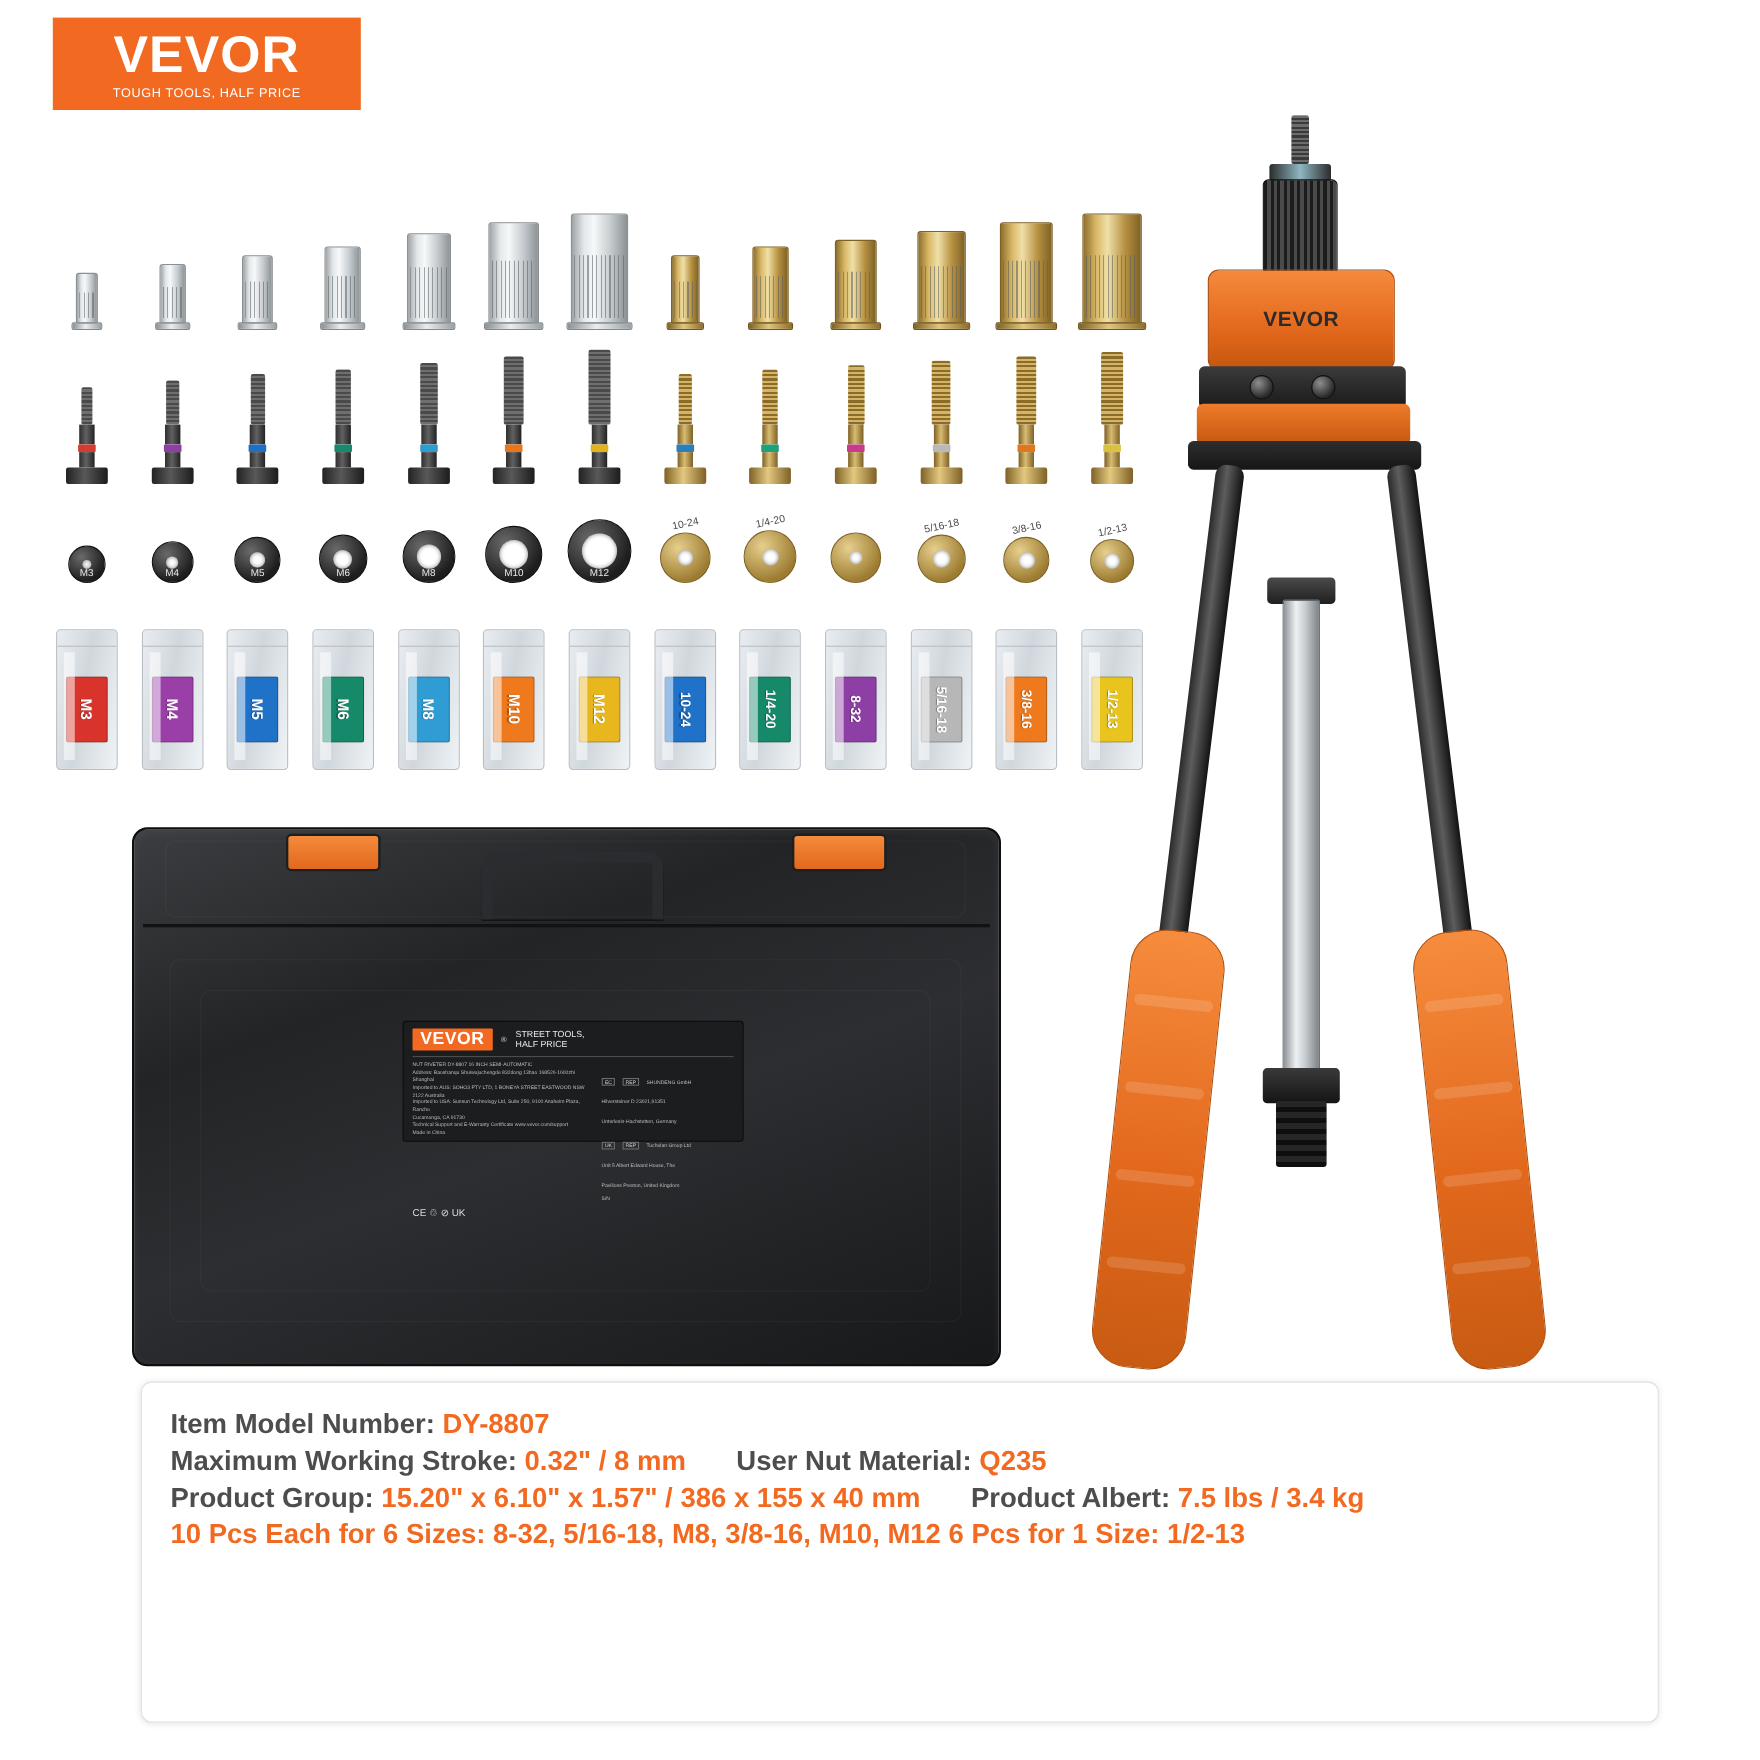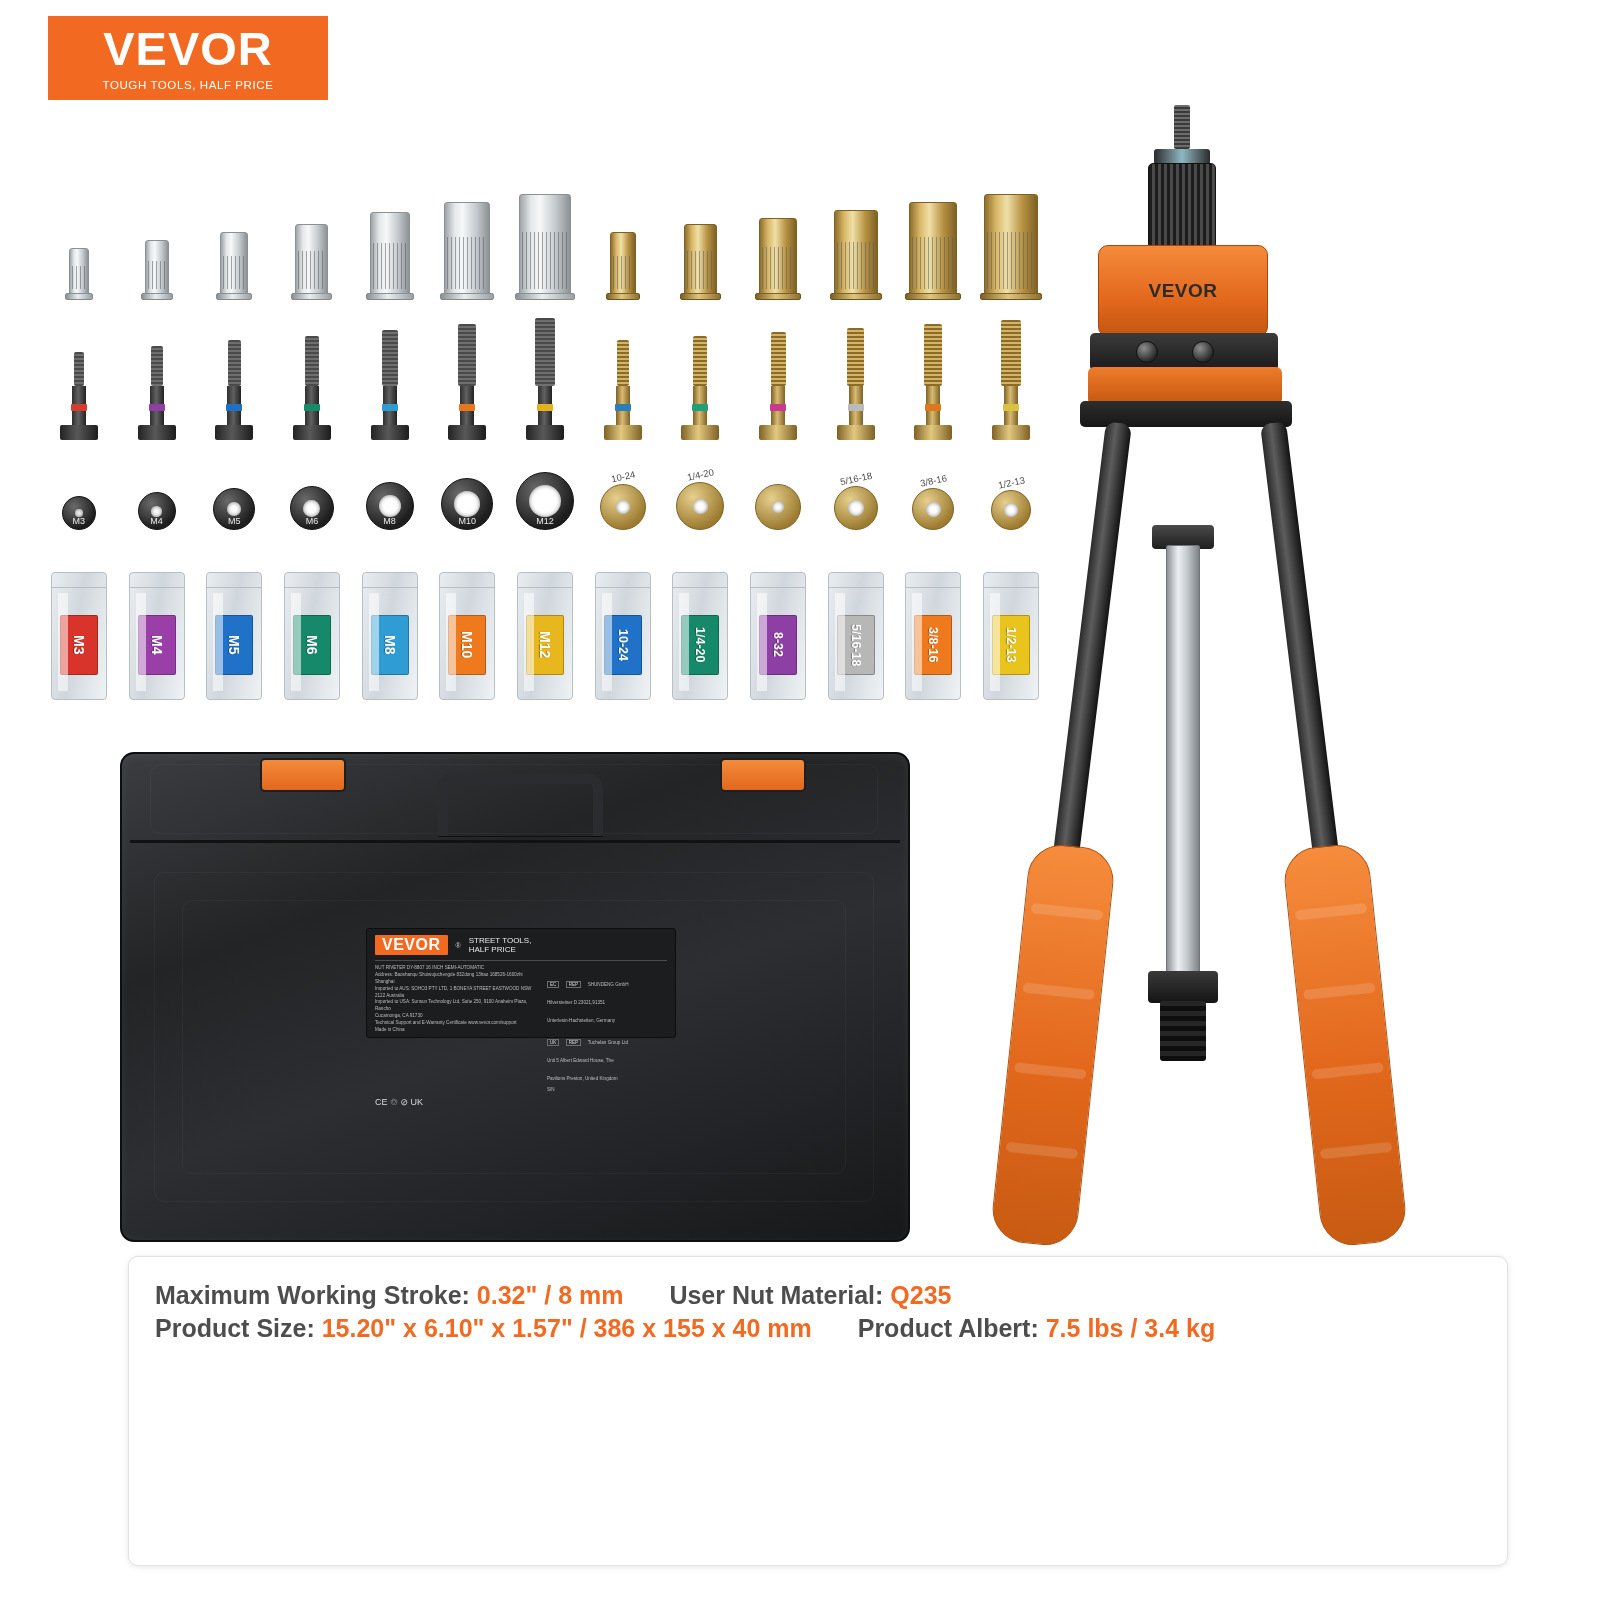--- a/index.html
+++ b/index.html
@@ -723,26 +723,31 @@
   <div class="t-grip right">
     <div class="ridge" style="top:60px"></div>
     <div class="ridge" style="top:140px"></div>
     <div class="ridge" style="top:220px"></div>
     <div class="ridge" style="top:300px"></div>
   </div>
 </div>
 
 <div class="specs">
   <div class="spec-line">
+    <span>Item Model Number:</span>
+    <span class="v">DY-8807</span>
+  </div>
+  <div class="spec-line">
     <span>Maximum Working Stroke:</span>
     <span class="v">0.32" / 8 mm</span>
     <span class="gap"></span>
     <span>User Nut Material:</span>
     <span class="v">Q235</span>
   </div>
   <div class="spec-line">
-    <span>Product Size:</span>
+    <span>Product Group:</span>
     <span class="v">15.20" x 6.10" x 1.57" / 386 x 155 x 40 mm</span>
     <span class="gap"></span>
     <span>Product Albert:</span>
     <span class="v">7.5 lbs / 3.4 kg</span>
   </div>
+  <div class="spec-cont">10 Pcs Each for 6 Sizes: 8-32, 5/16-18, M8, 3/8-16, M10, M12  6 Pcs for 1 Size: 1/2-13</div>
 </div>
 
 </body></html>

